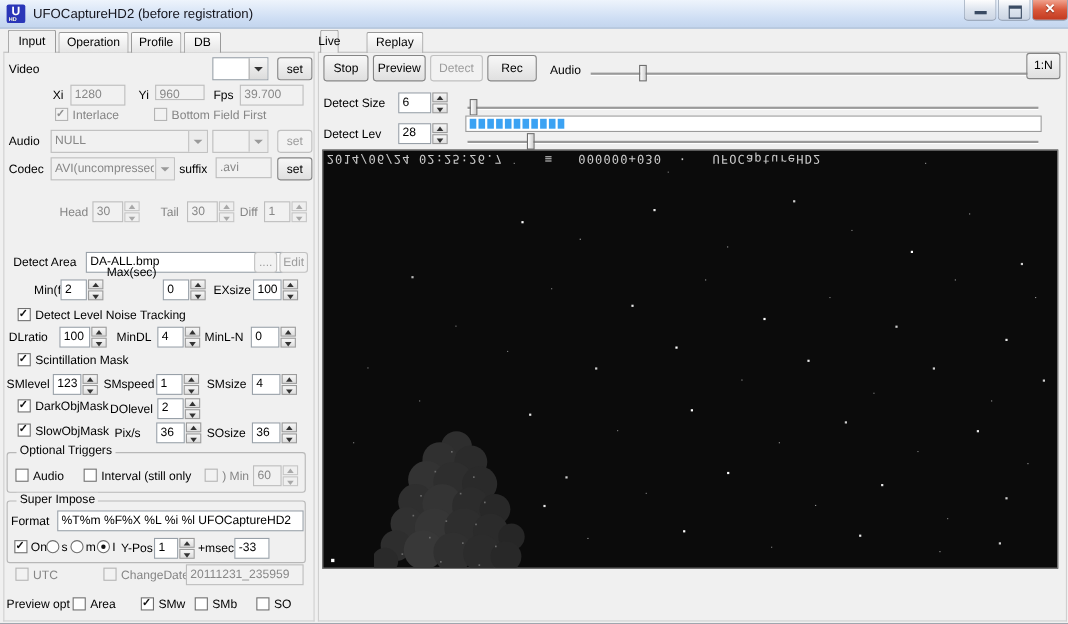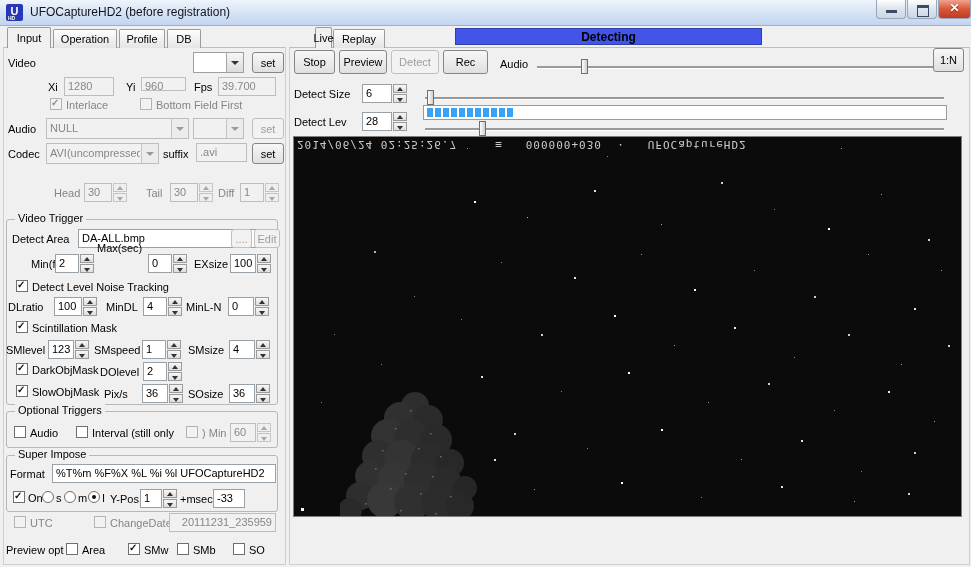--- a/index.html
+++ b/index.html
@@ -154,23 +154,20 @@
     </span>
   <div class="lbl dis" style="left:218px;top:187px;">Diff</div>
   <span class="spin dis" style="left:240px;top:183px;">
     <span class="val" style="width:24px;">1</span>
       <span class="ud">
         <b class="up"></b>
         <b class="dn"></b>
       </span>
     </span>
 
-  <div class="gbox" style="left:6px;top:219px;width:272px;height:186px;">
-    <span>Video Trigger</span>
-    </div>
   <div class="lbl" style="left:12px;top:233px;">Detect Area</div>
   <div class="tb" style="left:78px;top:229px;width:179px;height:19px;">DA-ALL.bmp</div>
   <div class="btn dis" style="left:231px;top:229px;width:21px;height:19px;">....</div>
   <div class="btn dis" style="left:254px;top:229px;width:26px;height:19px;">Edit</div>
 
   <div class="lbl" style="left:8px;top:258px;padding-left:23px;">Min(frm)</div>
   <span class="spin" style="left:55px;top:254px;">
     <span class="val" style="width:24px;">2</span>
       <span class="ud">
         <b class="up"></b>
@@ -318,36 +315,35 @@
         <b class="dn"></b>
       </span>
     </span>
   <div class="lbl" style="left:180px;top:493px;">+msec</div>
   <div class="tb" style="left:213px;top:489px;width:32px;height:19px;">-33</div>
 
   <span class="cb dis" style="left:14px;top:516px;"></span>
   <div class="lbl dis" style="left:30px;top:517px;">UTC</div>
   <span class="cb dis" style="left:94px;top:516px;"></span>
   <div class="lbl dis" style="left:110px;top:517px;">ChangeDate</div>
-  <div class="tb dis" style="left:169px;top:513px;width:107px;height:19px;text-align:right;">20111231_235959</div>
+  <div class="tb dis" style="left:169px;top:513px;width:107px;height:19px;">20111231_235959</div>
 
   <div class="lbl" style="left:6px;top:544px;">Preview opt</div>
   <span class="cb" style="left:66px;top:543px;"></span>
   <div class="lbl" style="left:82px;top:544px;">Area</div>
   <span class="cb checked" style="left:128px;top:543px;"></span>
   <div class="lbl" style="left:144px;top:544px;">SMw</div>
   <span class="cb" style="left:177px;top:543px;"></span>
   <div class="lbl" style="left:193px;top:544px;">SMb</div>
   <span class="cb" style="left:233px;top:543px;"></span>
   <div class="lbl" style="left:249px;top:544px;">SO</div>
 
   <div class="pane" style="left:289px;top:47px;width:679px;height:516px;"></div>
-  <div class="tab sel" style="left:291px;top:27px;width:17px;height:21px;margin-left:24px;">Live</div>
+  <div class="tab sel" style="left:291px;top:27px;width:17px;height:21px;">Live</div>
   <div class="tab" style="left:333px;top:29px;width:52px;height:19px;">Replay</div>
-  <div class="statusbar" style="left: 455px; top: 28px; width: 307px; height: 17px; background: rgb(66, 85, 232);">Detecting</div>
 
   <div class="btn" style="left:294px;top:50px;width:41px;height:24px;">Stop</div>
   <div class="btn" style="left:339px;top:50px;width:48px;height:24px;">Preview</div>
   <div class="btn dis" style="left:391px;top:50px;width:48px;height:24px;">Detect</div>
   <div class="btn" style="left:443px;top:50px;width:45px;height:24px;">Rec</div>
   <div class="lbl" style="left:500px;top:58px;">Audio</div>
   <div class="track" style="left:537px;top:66px;width:410px;"></div>
   <div class="thumb" style="left:581px;top:59px;"></div>
   <div class="btn" style="left:933px;top:48px;width:31px;height:24px;">1:N</div>
 

